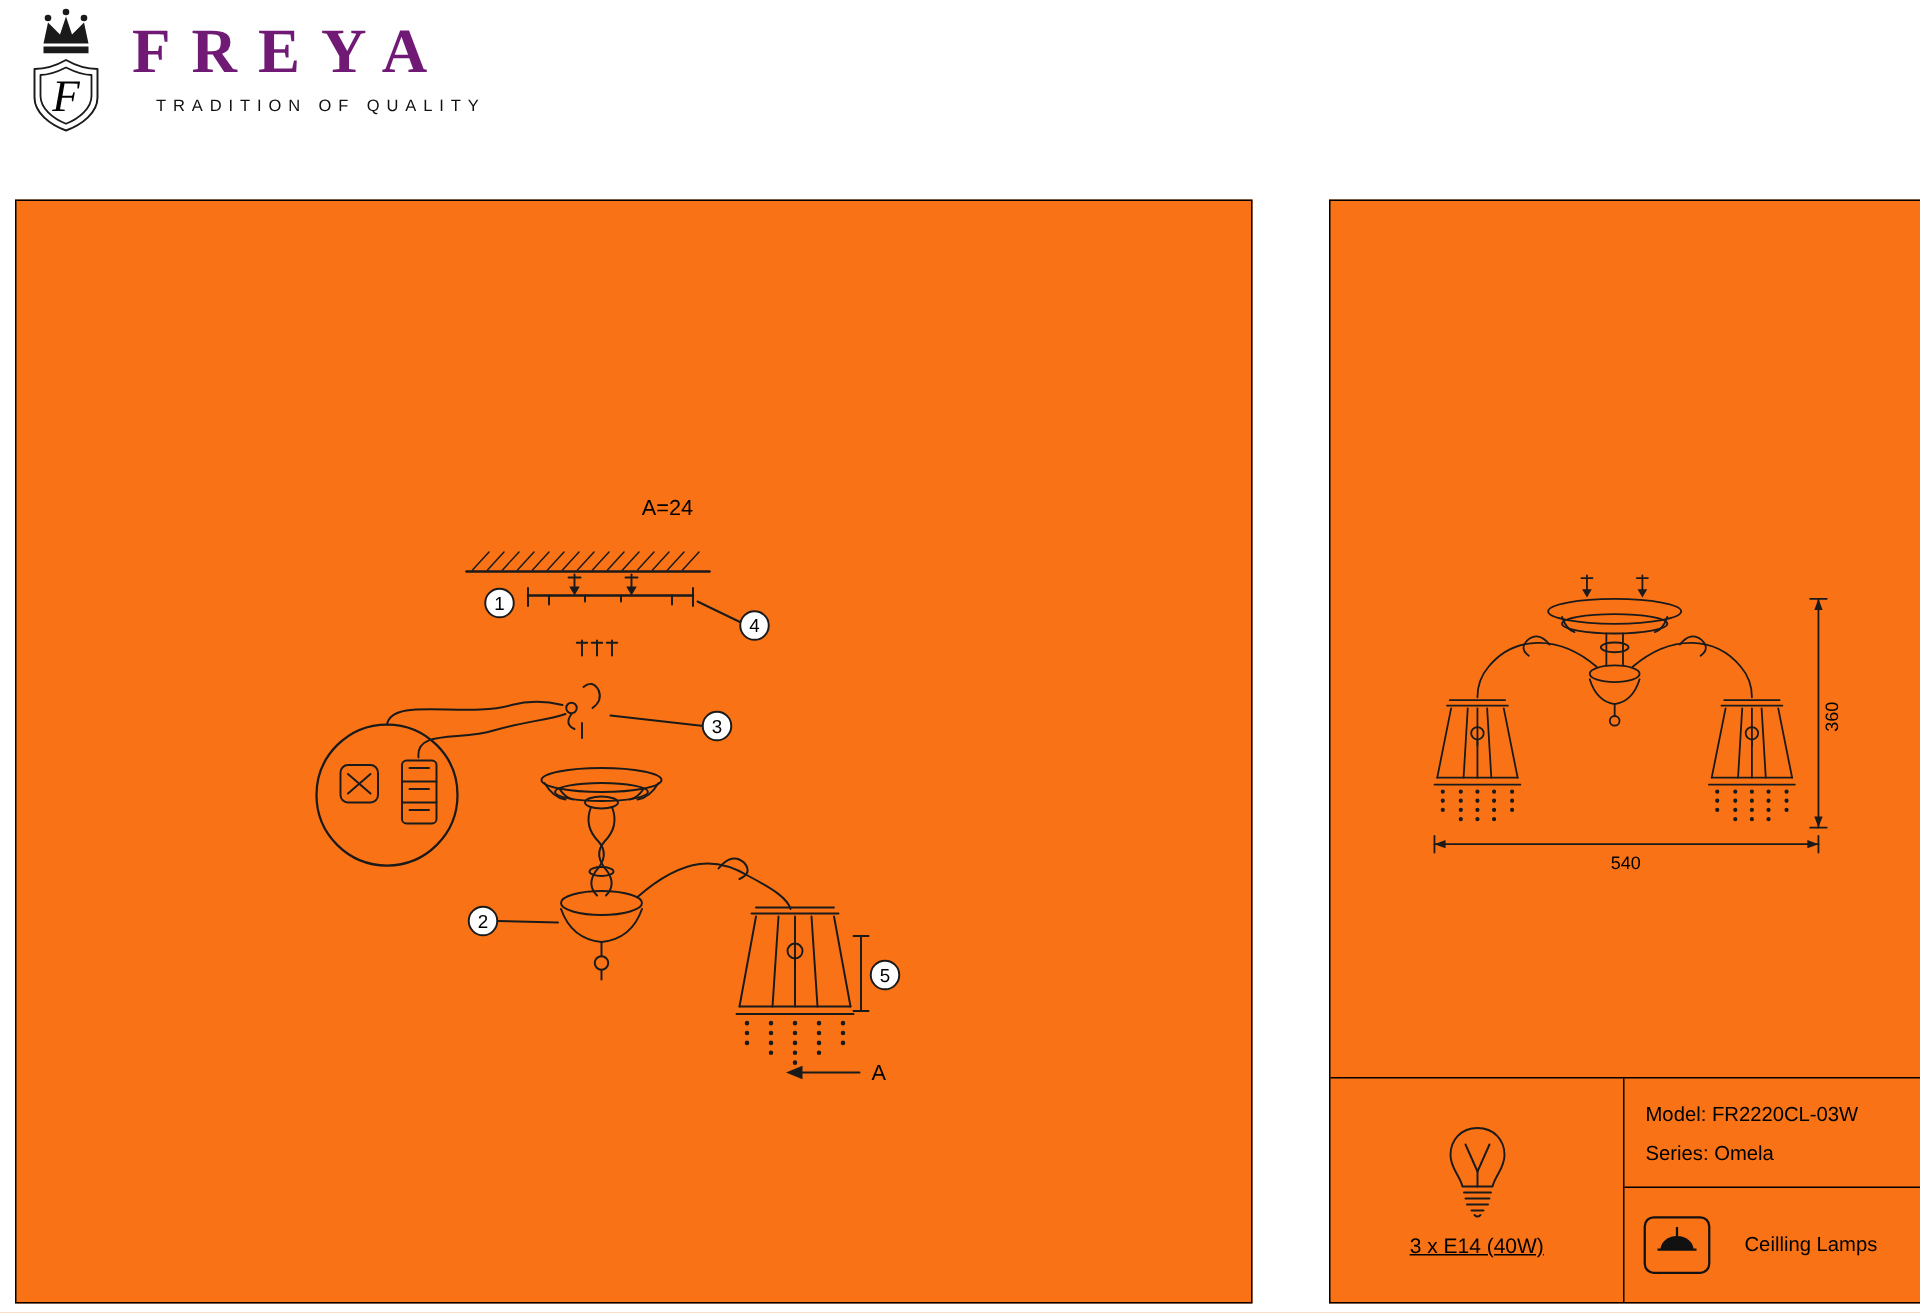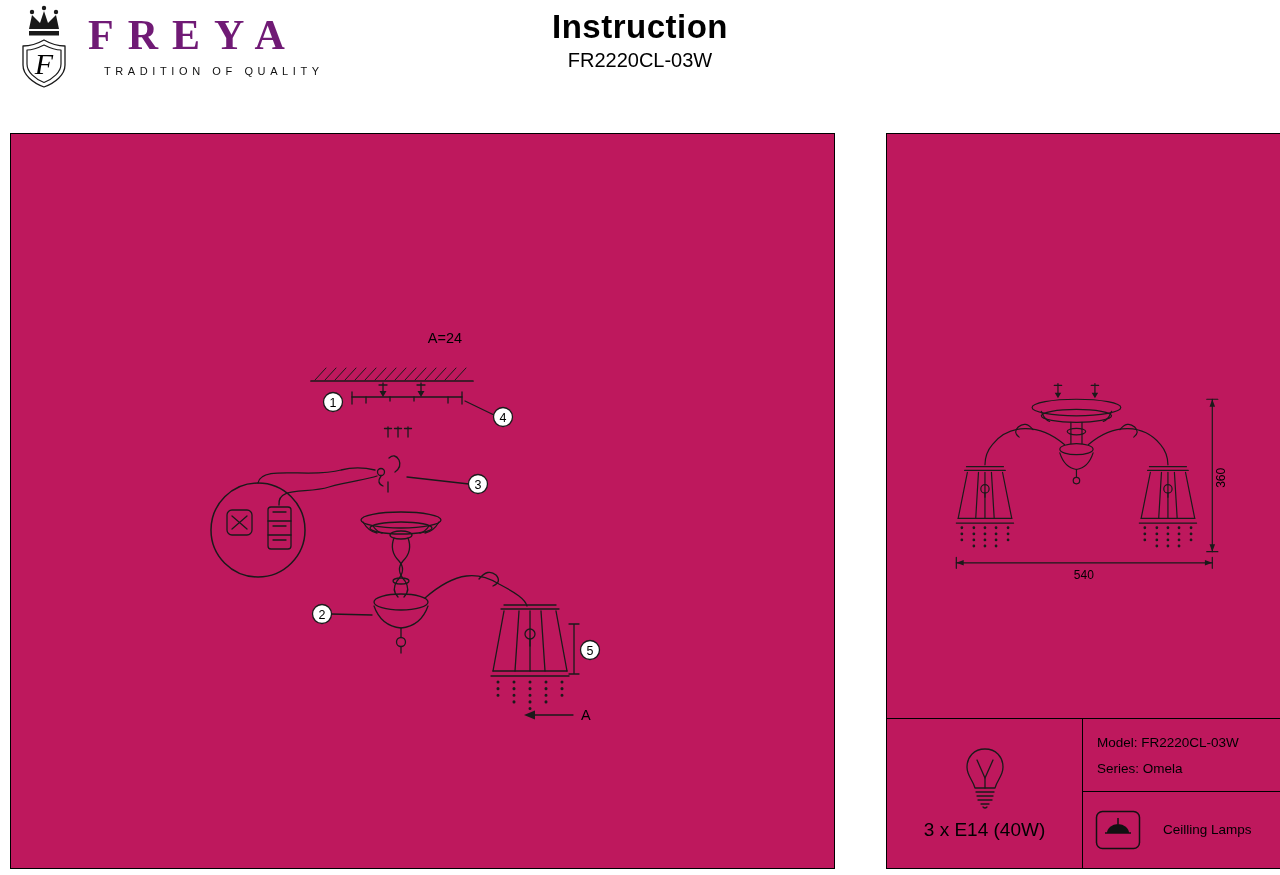--- a/index.html
+++ b/index.html
@@ -16,33 +16,33 @@
   .brand {
     font-family:"Liberation Serif", serif; font-weight:bold;
     font-size:42px; letter-spacing:14px; line-height:1; color:#701a75;
   }
   .tagline { font-size:11px; letter-spacing:4.6px; margin-top:9px; color:#101010;margin-left:16px; }
   .title-block { position:absolute; left:0; right:0; top:8px; text-align:center; }
   .title { font-size:33px; font-weight:bold; letter-spacing:0.5px; }
   .subtitle { font-size:20px; margin-top:3px; }
 
   
-  .panel { position:absolute; border:1px solid #000; background:#be185d; }
+  .panel { position:absolute; border:1px solid #000; background:#f97316; }
   #left-panel  { left:10px;  top:133px; width:825px; height:736px; }
   #right-panel { left:868px; top:133px; width:404px; height:736px;margin-left:18px; }
   .fill { position:absolute; left:0; top:0; width:100%; height:100%; }
   #right-diagram { position:absolute; left:0; top:0; right:0; height:585px; }
 
   
   .spec { position:absolute; left:0; right:0; bottom:0; height:150px; border-top:1px solid #000; display:flex; }
   .spec-bulb {
     width:196px; border-right:1px solid #000; display:flex; flex-direction:column;
     align-items:center; justify-content:center; gap:7px;
   }
-  .spec-bulb-label { font-size:19px; }
+  .spec-bulb-label { font-size:14px;text-decoration:underline; }
   .spec-info { flex:1; display:flex; flex-direction:column; }
   .spec-lines { padding:11px 14px 8px 14px; font-size:13.5px; line-height:1.95; }
   .spec-type { border-top:1px solid #000; flex:1; display:flex; align-items:center; gap:22px; padding-left:12px; font-size:13.5px; }
 
   
   svg .ink { stroke:#1a1a1a; stroke-width:1.3; fill:none; stroke-linecap:round; stroke-linejoin:round; }
   svg .solid { fill:#1a1a1a; stroke:none; }
   svg .beads { stroke-dasharray:0.1 6.5; stroke-width:3; stroke-linecap:round; }
   svg .callout { fill:#fff; stroke:#1a1a1a; stroke-width:1.3; }
   svg text { font-family:"Liberation Sans", sans-serif; fill:#000; stroke:none; }
@@ -65,24 +65,20 @@
         <rect x="17" y="27" width="30" height="4.5" class="solid"></rect>
         <path d="M32 36 C39 40 47 42 53 42 L53 61 C53 71 43 79 32 83 C21 79 11 71 11 61 L11 42 C17 42 25 40 32 36 Z"></path>
         <path d="M32 41 C38 44 45 46 49 46 L49 60 C49 68 41 75 32 78.5 C23 75 15 68 15 60 L15 46 C19 46 26 44 32 41 Z" stroke-width="1.2"></path>
       </g>
       <text class="shieldF" x="32" y="70">F</text>
     </svg>
     <div class="logo-text">
       <div class="brand">FREYA</div>
       <div class="tagline">TRADITION OF QUALITY</div>
     </div>
-  </div>
-  <div class="title-block">
-    <div class="title">Instruction</div>
-    <div class="subtitle">FR2220CL-03W</div>
   </div>
 </div>
 
 <div class="panel" id="left-panel">
   <svg class="fill" viewBox="0 0 823 734">
     <g class="ink">
 
       <g>
         <path d="M300 247 H462" stroke-width="1.7"></path>
         <path stroke-width="1" d="M304 246 l11 -12 M314 246 l11 -12 M324 246 l11 -12 M334 246 l11 -12 M344 246 l11 -12 M354 246 l11 -12 M364 246 l11 -12 M374 246 l11 -12 M384 246 l11 -12 M394 246 l11 -12 M404 246 l11 -12 M414 246 l11 -12 M424 246 l11 -12 M434 246 l11 -12 M444 246 l11 -12"></path>

